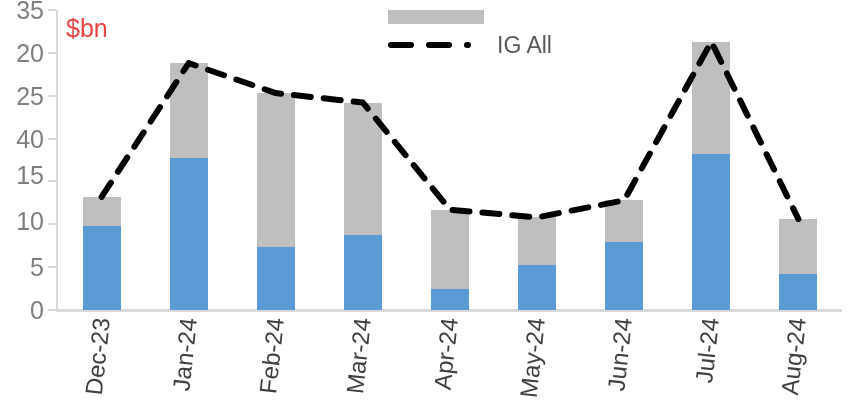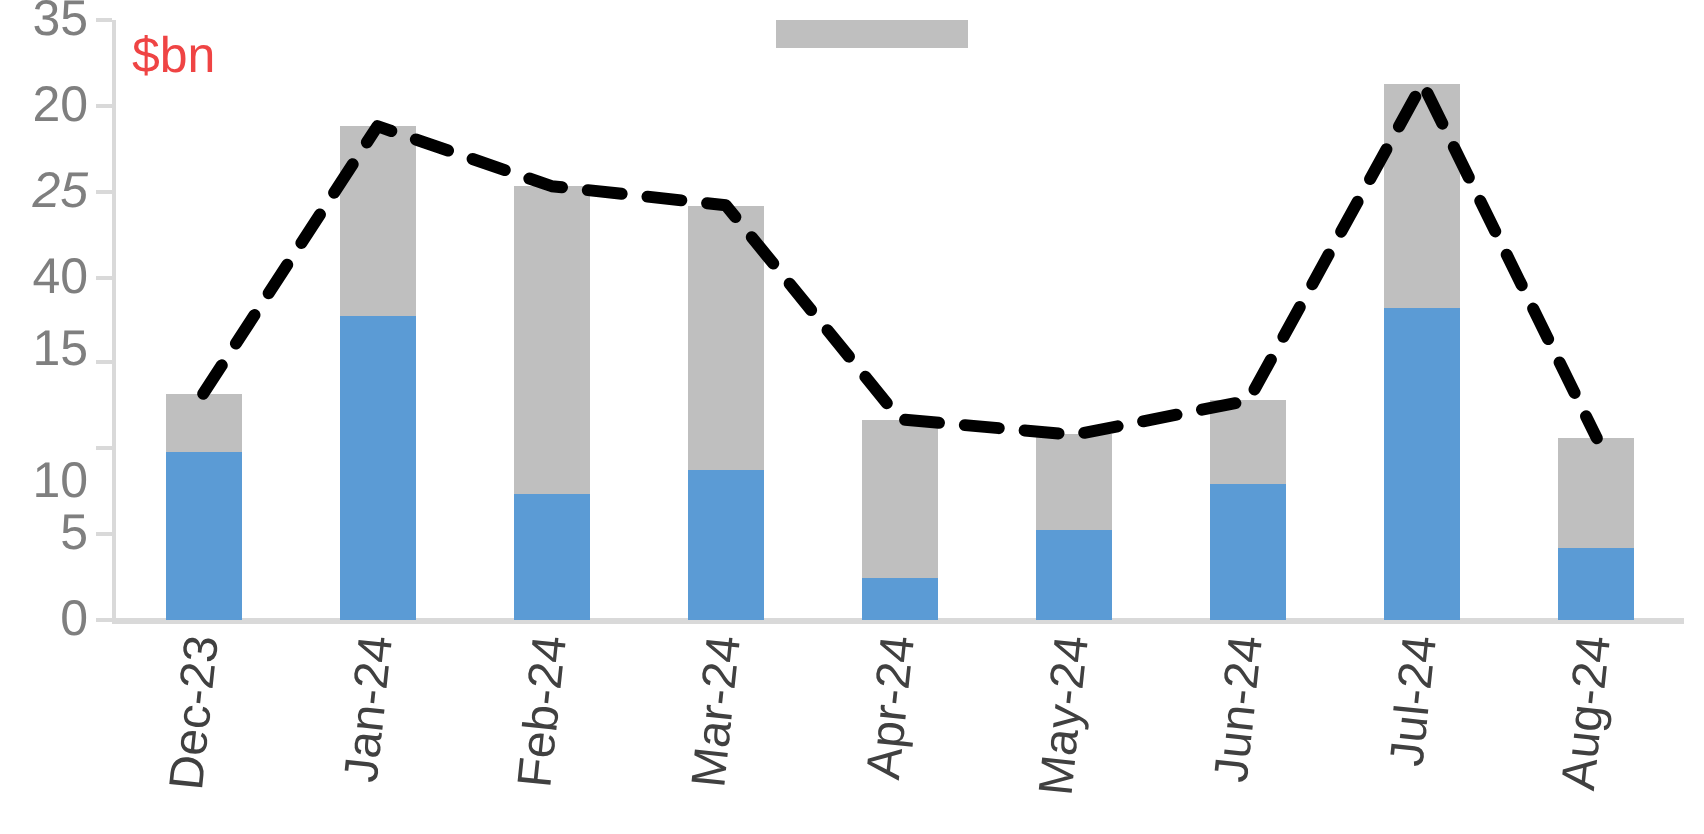--- a/index.html
+++ b/index.html
@@ -55,24 +55,24 @@
   }
 </style>
 </head>
 <body>
 
 <div id="chart-root">
 
   <div id="y-axis-labels">
       <div class="ytick-label" style="top: 10px;">35</div>
       <div class="ytick-label" style="top: 52.8571px;">20</div>
-      <div class="ytick-label" style="top: 95.7143px; font-style: italic;">25</div>
+      <div class="ytick-label" style="top: 95.7143px;">25</div>
       <div class="ytick-label" style="top: 138.571px;">40</div>
       <div class="ytick-label" style="top: 175px;">15</div>
-      <div class="ytick-label" style="top: 241px;">10</div>
+      <div class="ytick-label" style="top: 221px;">10</div>
       <div class="ytick-label" style="top: 267.143px;">5</div>
       <div class="ytick-label" style="top: 310px;">0</div>
     </div>
 
   <div id="y-axis-line"></div>
   <div id="y-ticks">
       <div class="ytick-mark" style="top: 9px;"></div>
       <div class="ytick-mark" style="top: 51.8571px;"></div>
       <div class="ytick-mark" style="top: 94.7143px;"></div>
       <div class="ytick-mark" style="top: 137.571px;"></div>
@@ -157,15 +157,23 @@
       </div>
       <div class="xtick-label" style="left: 721.444px;">
         <span>Aug-24</span>
       </div>
     </div>
 
   <div id="legend">
       <div class="legend-row">
         <div class="legend-swatch active" style="background: rgb(191, 191, 191);"></div>
       </div>
+      <div class="legend-row">
+        <div class="legend-dash">
+          <i style="background: rgb(0, 0, 0);"></i>
+          <i style="background: rgb(0, 0, 0);"></i>
+          <i style="background: rgb(0, 0, 0);"></i>
+        </div>
+        <span class="legend-label">IG All</span>
+      </div>
     </div>
 
 </div>
 
 </body></html>

